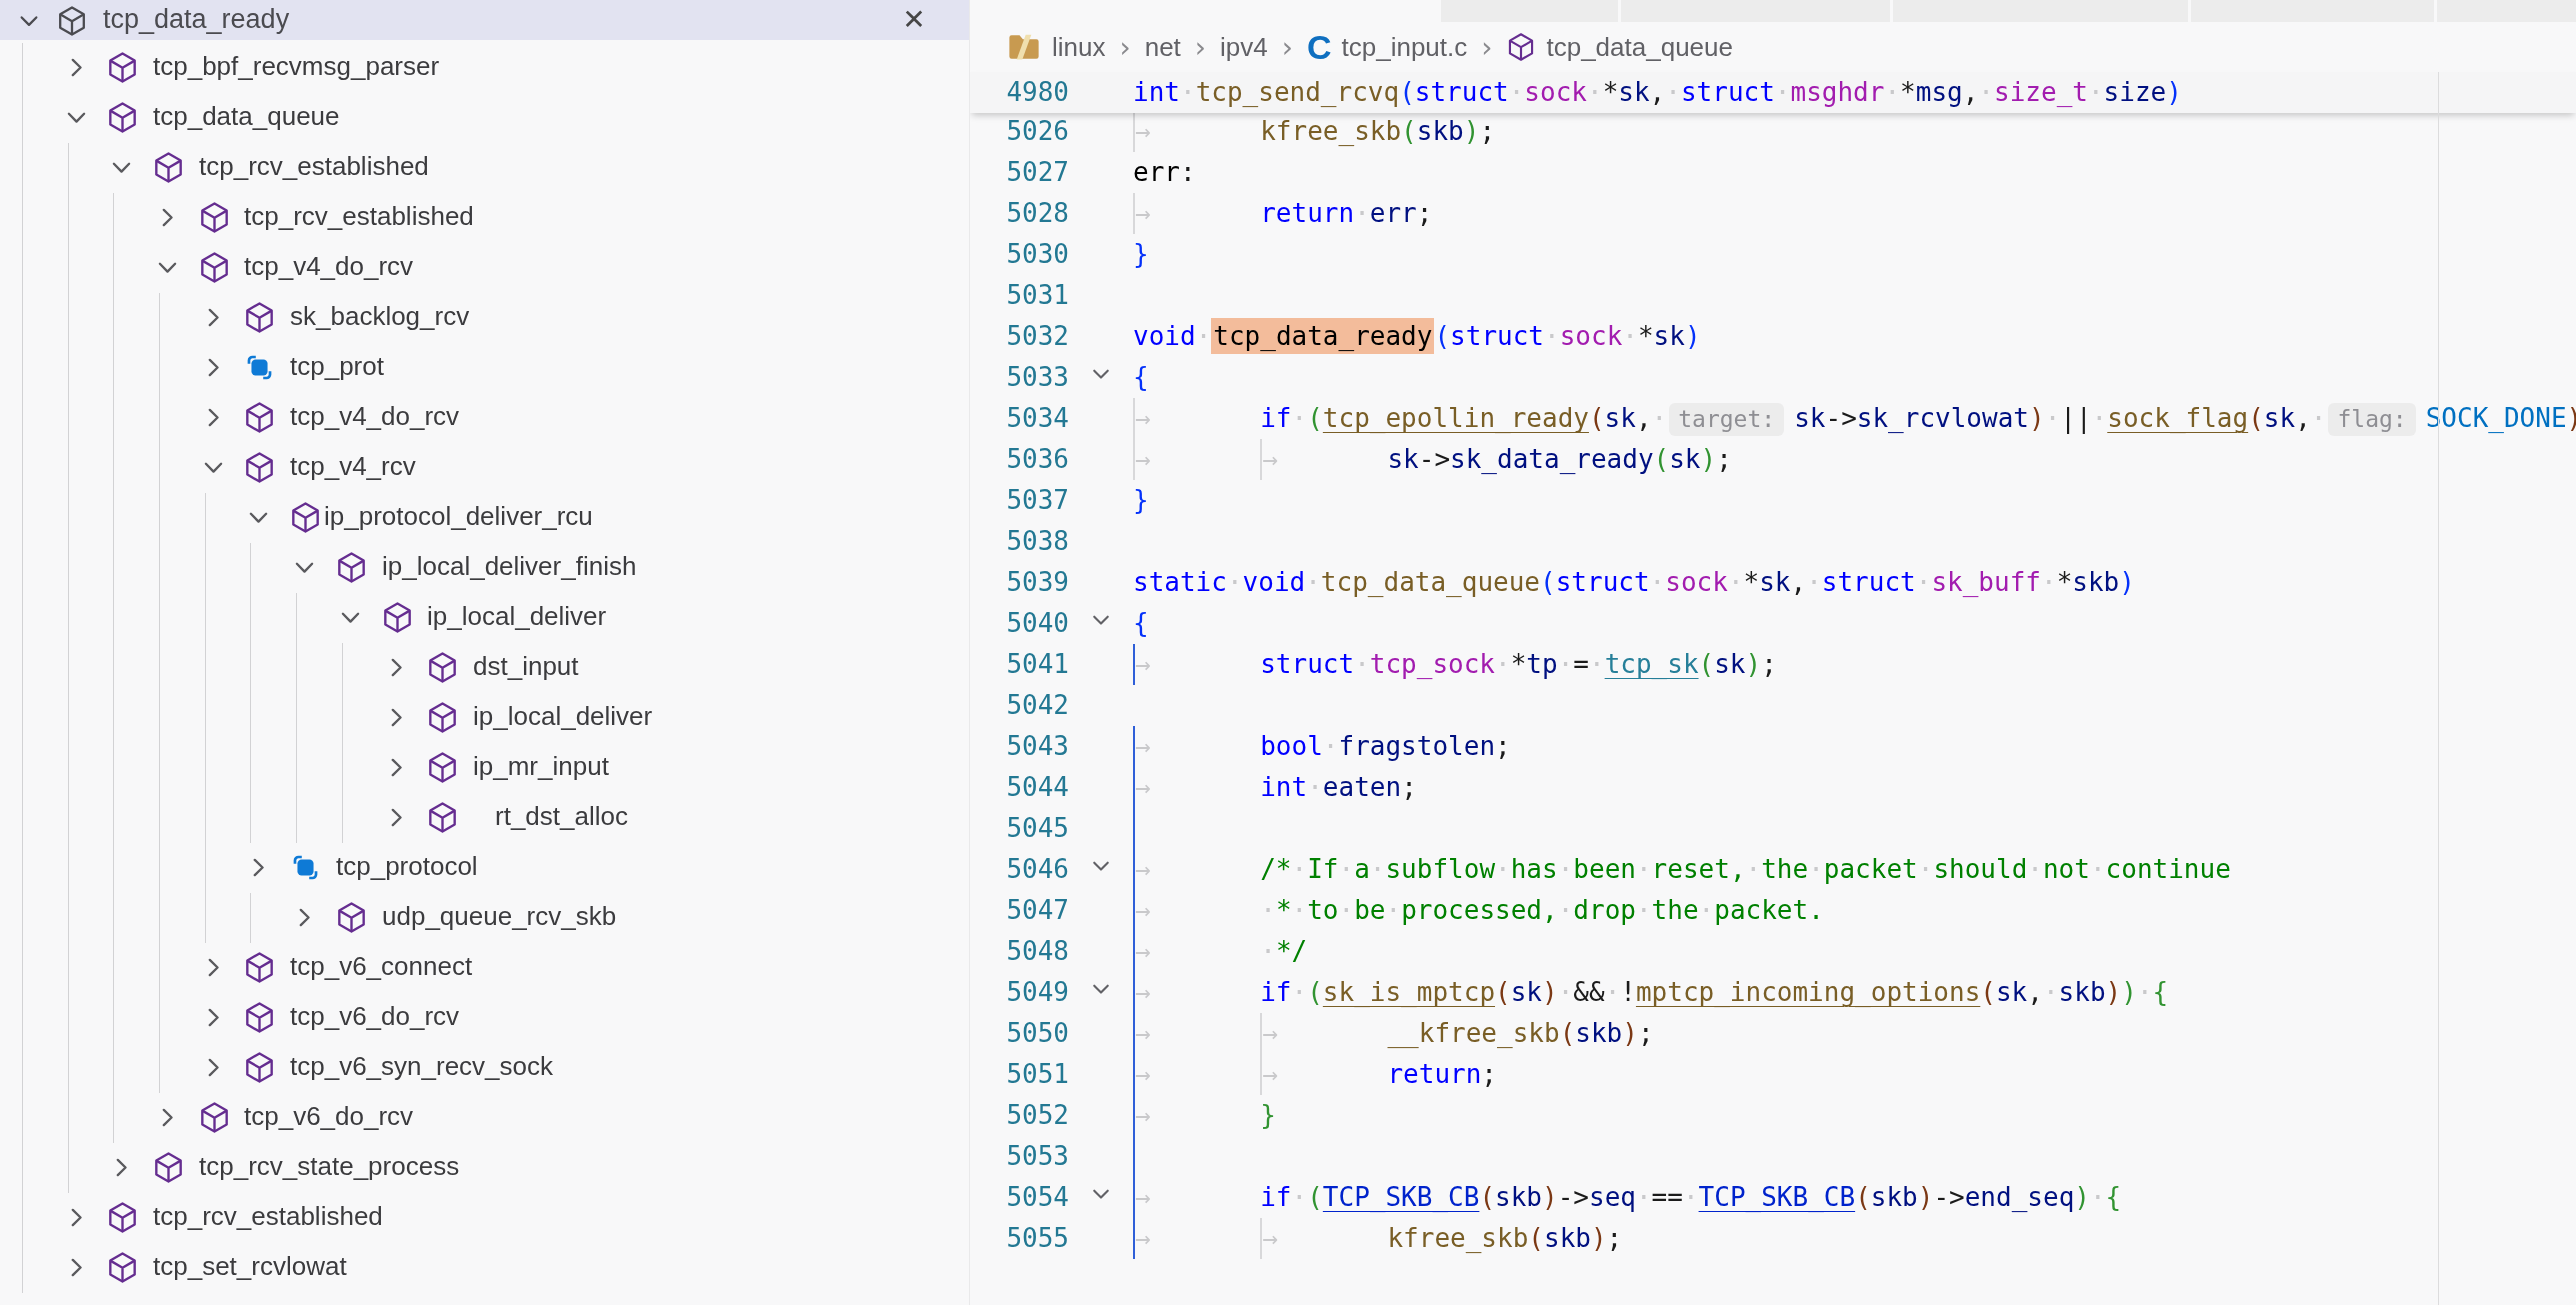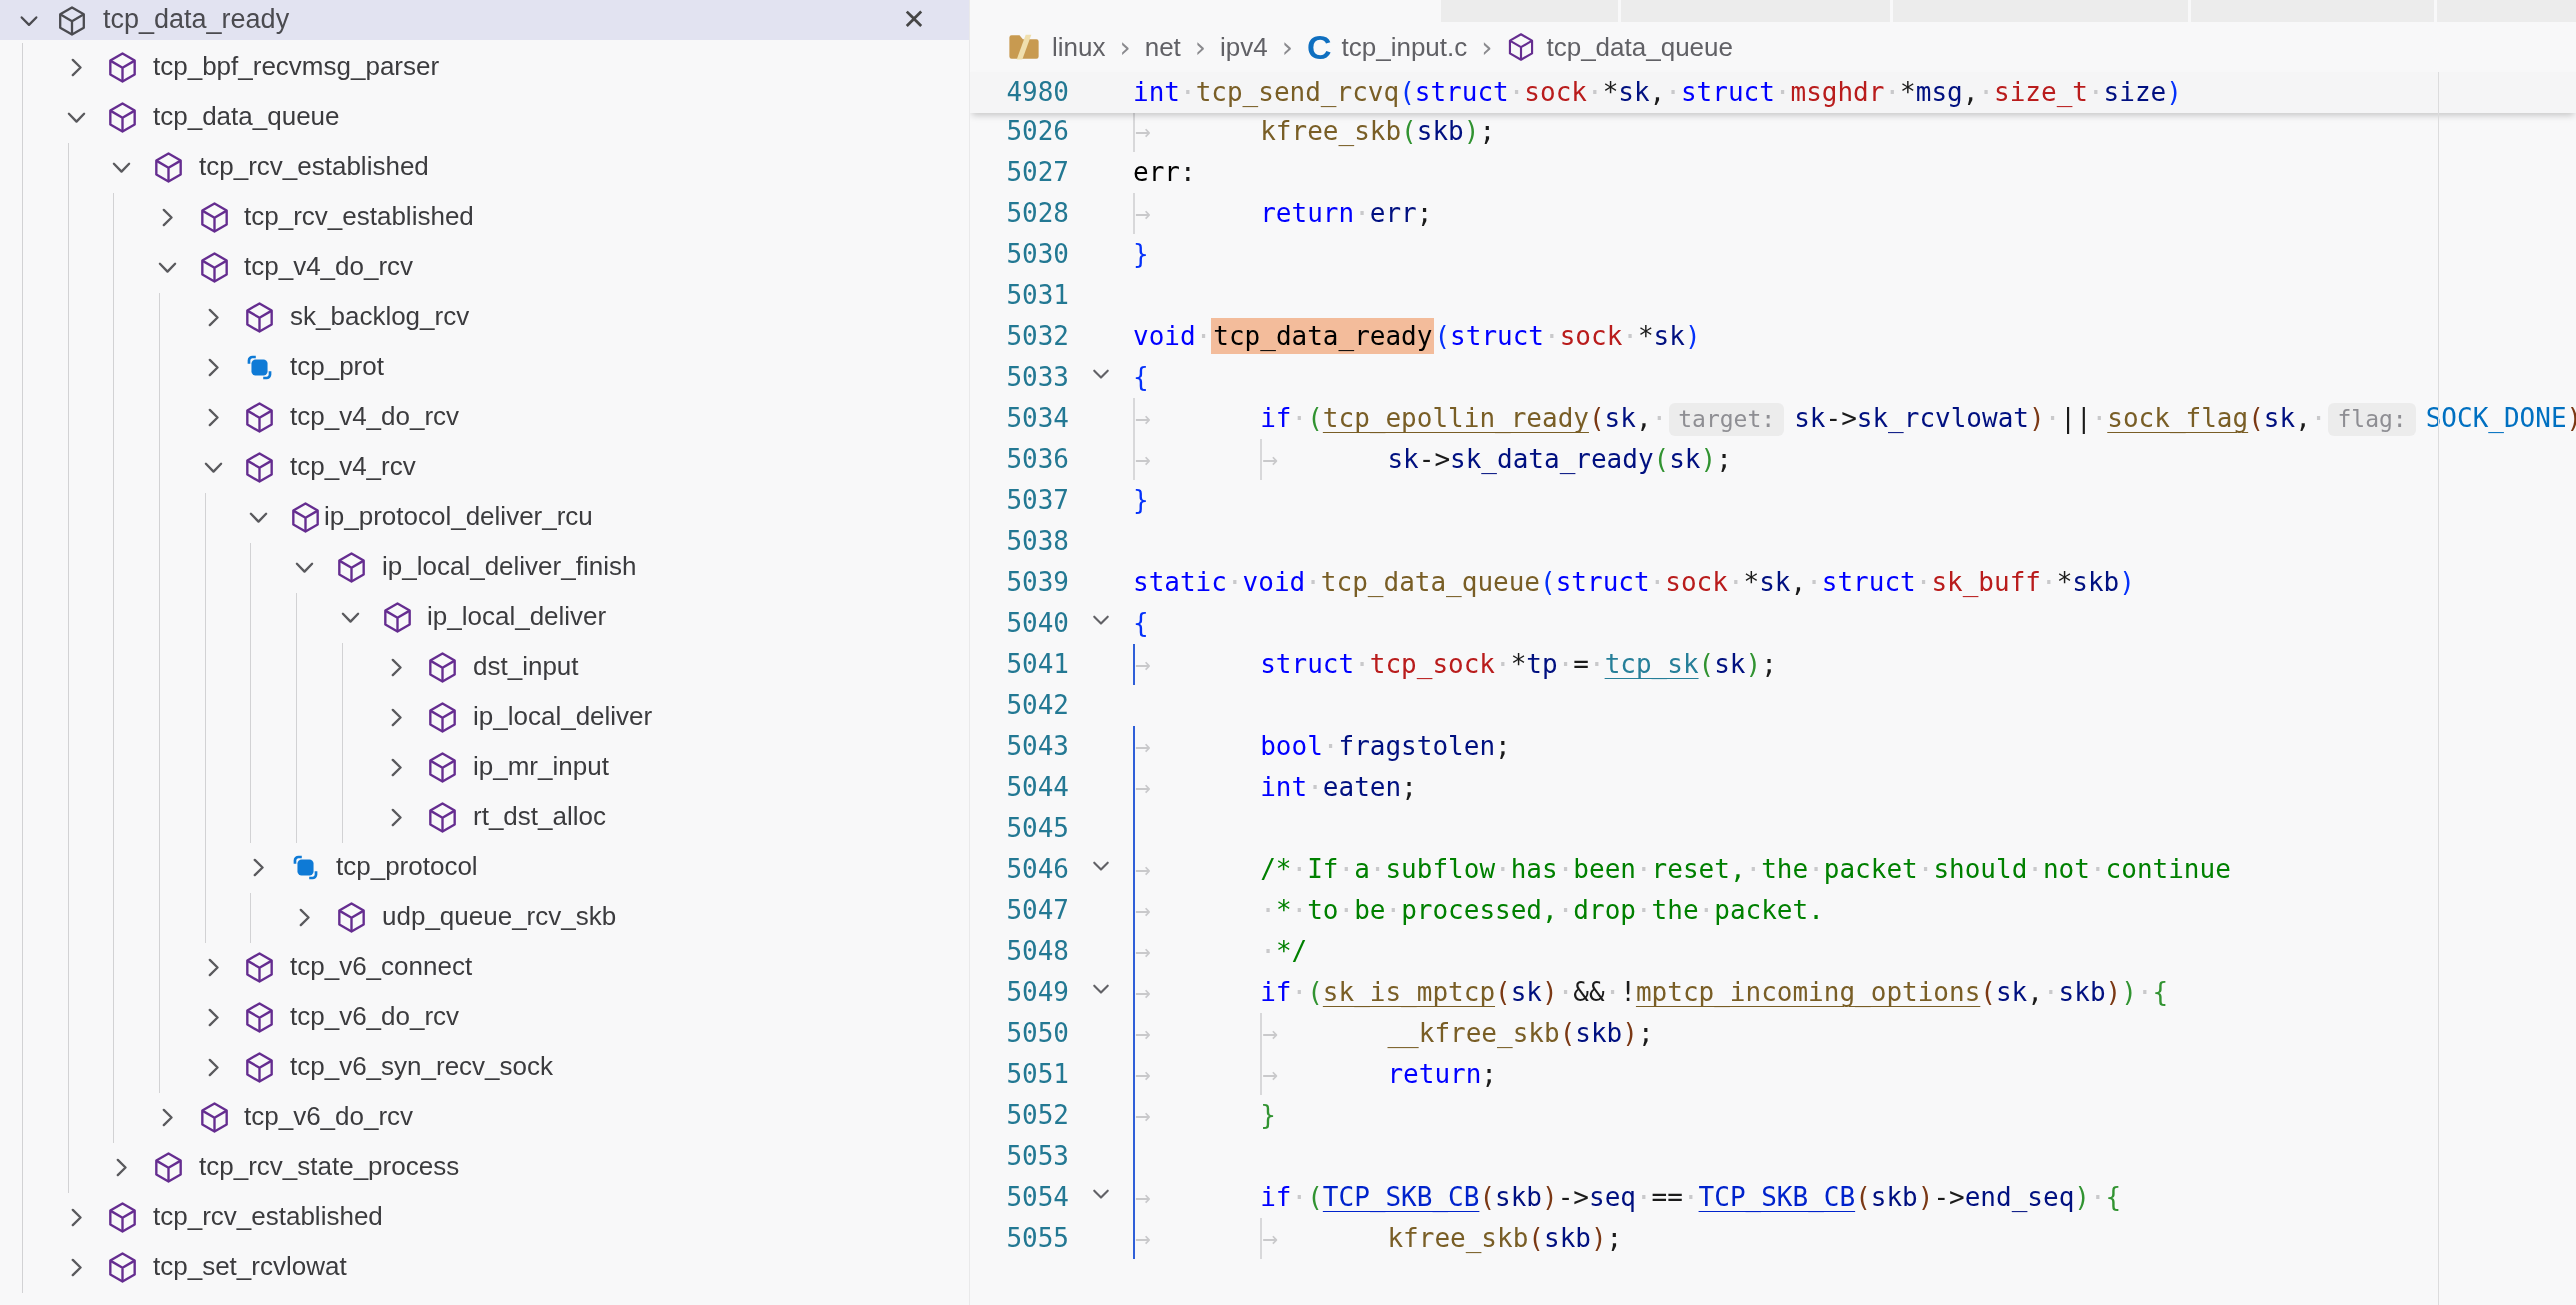--- a/index.html
+++ b/index.html
@@ -43,21 +43,21 @@
   .code-row .src{white-space:pre;flex:none;}
   #sticky{position:absolute;left:0;top:72px;right:0;height:41px;background:#F5F5F6;
     box-shadow:0 4px 7px -2px rgba(0,0,0,0.22);z-index:5;}
   #code-lines{position:absolute;left:0;top:111px;right:0;z-index:1;}
   #ruler{position:absolute;left:1468px;top:72px;bottom:0;width:1px;background:#DCDCDD;z-index:6;}
   
   .tk{display:inline;}
   .kw{color:#0000FF;}
   .fn{color:#795E26;}
   .fnu{color:#795E26;text-decoration:underline;text-decoration-thickness:1px;text-underline-offset:5px;}
-  .ty{color:#b91c1c;}
+  .ty{color:#a21caf;}
   .tyu{color:#267F99;text-decoration:underline;text-decoration-thickness:1px;text-underline-offset:5px;}
   .mac{color:#0023CC;text-decoration:underline;text-decoration-thickness:1px;text-underline-offset:5px;}
   .va{color:#001080;}
   .cn{color:#0070C1;}
   .cm{color:#008000;}
   .op{color:#1B1B1B;}
   .lbl{color:#000000;}
   .b1{color:#0431FA;}
   .b2{color:#319331;}
   .b3{color:#7B3814;}
@@ -317,21 +317,21 @@
         <div class="tguide" style="left: 250px;"></div>
         <div class="tguide" style="left: 296px;"></div>
         <div class="tguide" style="left: 342px;"></div>
         <span class="tchev" style="left: 383px;"><svg width="27" height="27" viewBox="0 0 16 16" fill="none">
     <path d="M5.8 3.5 L10.4 8 L5.8 12.5" stroke="#5A5A5E" stroke-width="1.4" stroke-linecap="round" stroke-linejoin="round"></path>
           </svg></span>
         <span class="ticon" style="left: 426px;"><svg width="33" height="33" viewBox="0 0 16 16" fill="none">
     <path d="M8 1.2 L13.9 4.6 V11.4 L8 14.8 L2.1 11.4 V4.6 Z" stroke="#652D90" stroke-width="1.15" stroke-linejoin="round"></path>
     <path d="M8 8.1 V14.4 M8 8.1 L2.5 4.9 M8 8.1 L13.5 4.9" stroke="#652D90" stroke-width="1.15" stroke-linecap="round"></path>
           </svg></span>
-        <span class="tlabel" style="left: 473px;">rt_dst_alloc</span>
+        <span class="tlabel" style="left: 495px;">rt_dst_alloc</span>
       </div>
       <div class="trow">
         <div class="tguide" style="left: 22px;"></div>
         <div class="tguide" style="left: 68px;"></div>
         <div class="tguide" style="left: 113px;"></div>
         <div class="tguide" style="left: 159px;"></div>
         <div class="tguide" style="left: 205px;"></div>
         <span class="tchev" style="left: 245px;"><svg width="27" height="27" viewBox="0 0 16 16" fill="none">
     <path d="M5.8 3.5 L10.4 8 L5.8 12.5" stroke="#5A5A5E" stroke-width="1.4" stroke-linecap="round" stroke-linejoin="round"></path>
           </svg></span>

